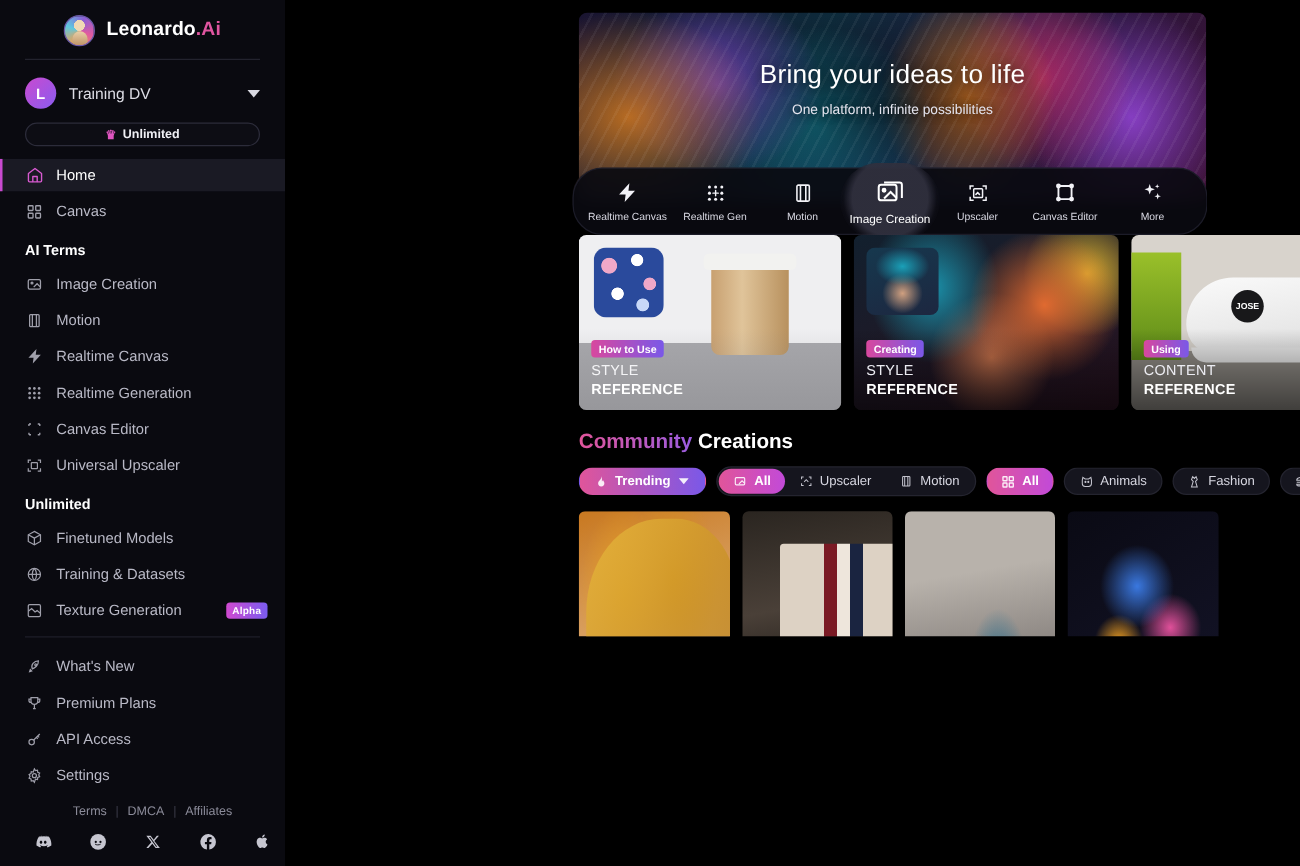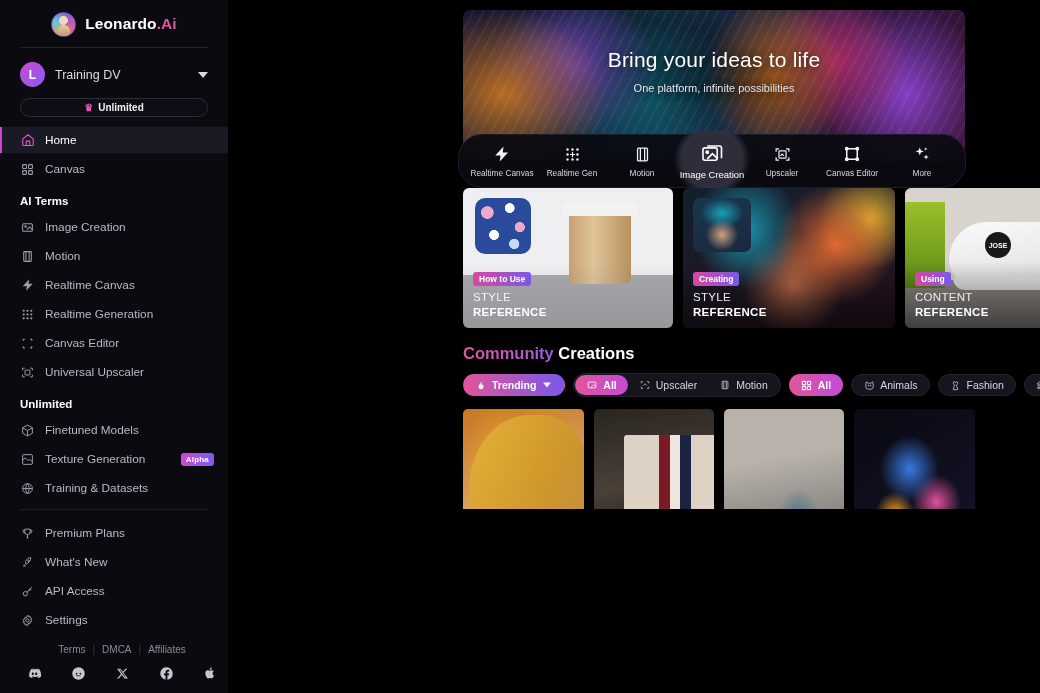--- a/index.html
+++ b/index.html
@@ -433,59 +433,59 @@
               <path d="M12 2l9 5v10l-9 5-9-5V7z"></path>
               <path d="M12 12l9-5M12 12v10M12 12L3 7"></path>
             </svg>
         </span>
         <span class="lbl">Finetuned Models</span>
       </div>
 
       <div class="nav-item">
         <span class="ico">
           <svg width="13" height="13" viewBox="0 0 24 24" fill="none" stroke="#b9b9c6" stroke-width="1.8">
+              <circle cx="12" cy="12" r="9"></circle>
+              <path d="M3 12h18M12 3a14 14 0 0 1 0 18M12 3a14 14 0 0 0 0 18"></path>
+            </svg>
+        </span>
+        <span class="lbl">Training &amp; Datasets</span>
+      </div>
+
+      <div class="nav-item">
+        <span class="ico">
+          <svg width="13" height="13" viewBox="0 0 24 24" fill="none" stroke="#b9b9c6" stroke-width="1.8">
               <rect x="3" y="3" width="18" height="18" rx="2"></rect>
               <path d="M3 13l5-4 5 5 3-2 5 4"></path>
             </svg>
         </span>
         <span class="lbl">Texture Generation</span>
         <span class="alpha-badge">Alpha</span>
       </div>
 
-      <div class="nav-item">
-        <span class="ico">
-          <svg width="13" height="13" viewBox="0 0 24 24" fill="none" stroke="#b9b9c6" stroke-width="1.8">
-              <circle cx="12" cy="12" r="9"></circle>
-              <path d="M3 12h18M12 3a14 14 0 0 1 0 18M12 3a14 14 0 0 0 0 18"></path>
-            </svg>
-        </span>
-        <span class="lbl">Training &amp; Datasets</span>
-      </div>
-
       <div class="nav-divider"></div>
-
-      <div class="nav-item">
-        <span class="ico">
-          <svg width="13" height="13" viewBox="0 0 24 24" fill="none" stroke="#b9b9c6" stroke-width="1.8">
-              <path d="M7 4h10v5a5 5 0 0 1-10 0z"></path>
-              <path d="M7 6H4v2a3 3 0 0 0 3 3M17 6h3v2a3 3 0 0 1-3 3M10 20h4M12 14v6"></path>
-            </svg>
-        </span>
-        <span class="lbl">Premium Plans</span>
-      </div>
 
       <div class="nav-item">
         <span class="ico">
           <svg width="13" height="13" viewBox="0 0 24 24" fill="none" stroke="#b9b9c6" stroke-width="1.8">
               <path d="M5 19l3-1-2-2-1 3z"></path>
               <path d="M9 15s-2-4 1-8 8-4 8-4 0 5-3 8-6 4-6 4z"></path>
               <circle cx="14" cy="9" r="1.4"></circle>
             </svg>
         </span>
         <span class="lbl">What's New</span>
+      </div>
+
+      <div class="nav-item">
+        <span class="ico">
+          <svg width="13" height="13" viewBox="0 0 24 24" fill="none" stroke="#b9b9c6" stroke-width="1.8">
+              <path d="M7 4h10v5a5 5 0 0 1-10 0z"></path>
+              <path d="M7 6H4v2a3 3 0 0 0 3 3M17 6h3v2a3 3 0 0 1-3 3M10 20h4M12 14v6"></path>
+            </svg>
+        </span>
+        <span class="lbl">Premium Plans</span>
       </div>
 
       <div class="nav-item">
         <span class="ico">
           <svg width="13" height="13" viewBox="0 0 24 24" fill="none" stroke="#b9b9c6" stroke-width="1.8">
               <circle cx="8" cy="16" r="4"></circle>
               <path d="M11 13l9-9M17 7l2 2M15 9l2 2"></path>
             </svg>
         </span>
         <span class="lbl">API Access</span>

